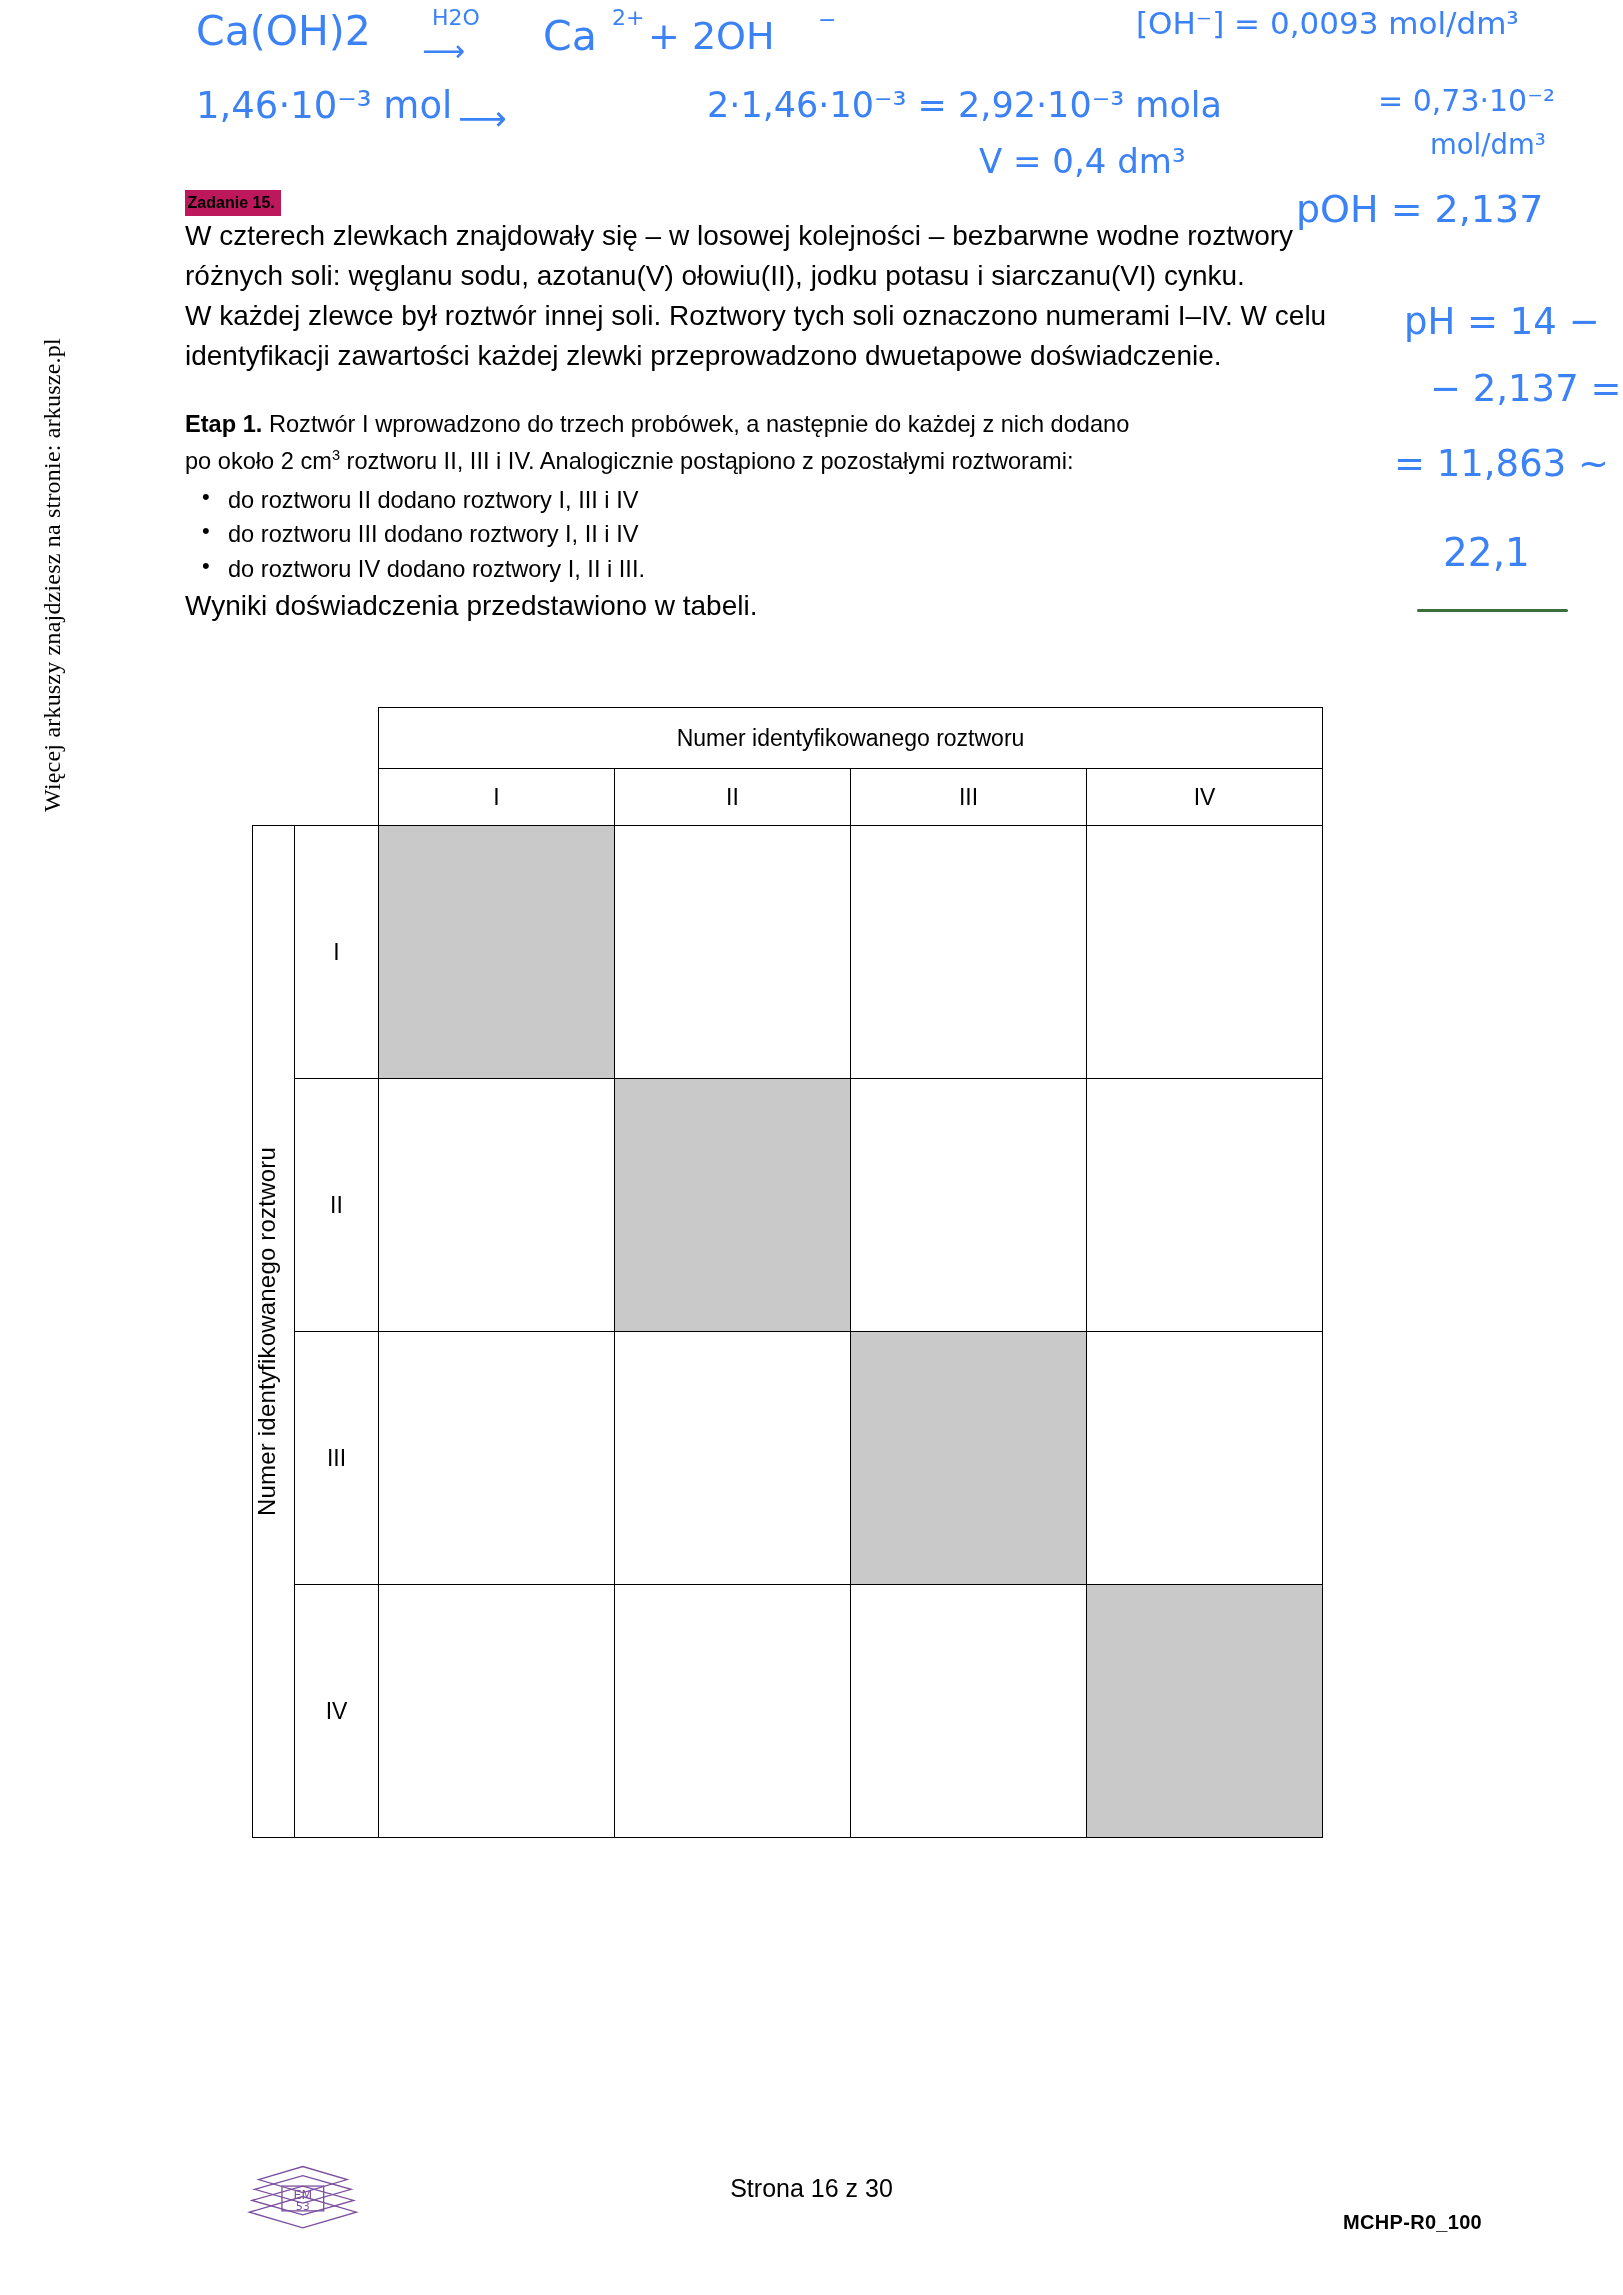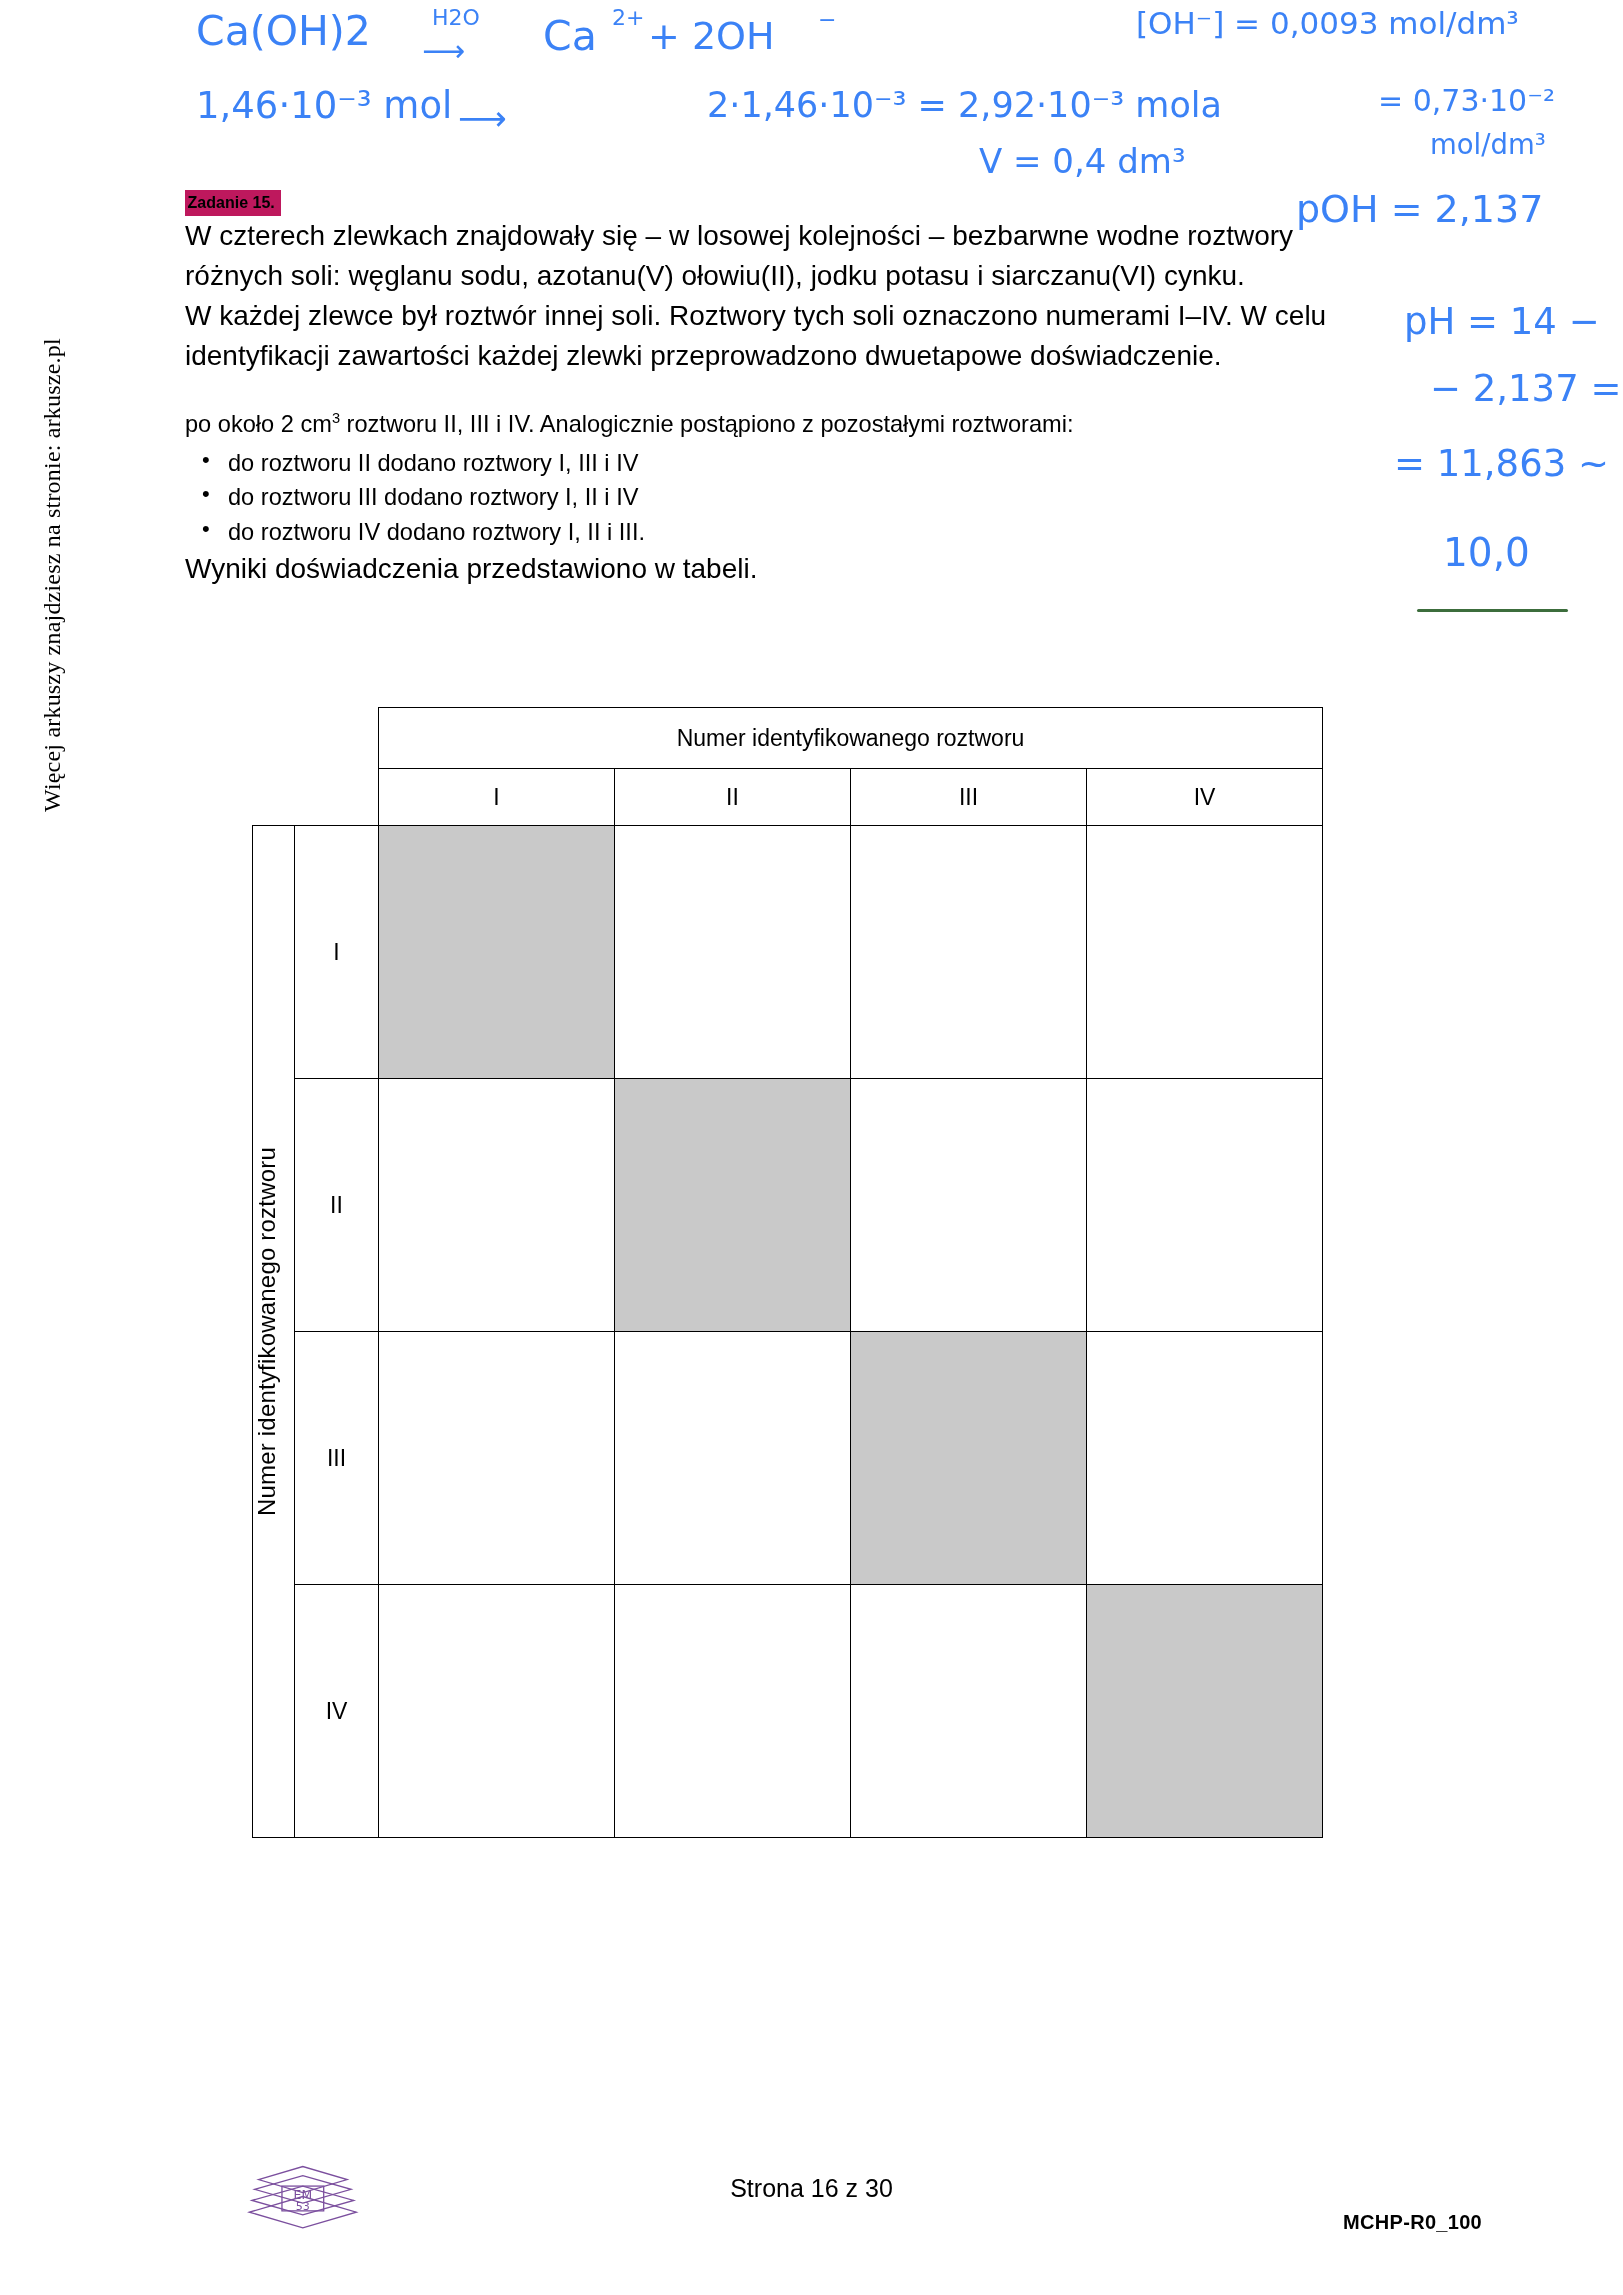--- a/index.html
+++ b/index.html
@@ -189,34 +189,38 @@
 <div class="hand" style="left:196px; top:84px; font-size:37px;">1,46·10⁻³ mol</div>
 <div class="hand" style="left:458px; top:98px; font-size:34px;">⟶</div>
 <div class="hand" style="left:707px; top:85px; font-size:35px;">2·1,46·10⁻³ = 2,92·10⁻³ mola</div>
 <div class="hand" style="left:1378px; top:83px; font-size:30px;">= 0,73·10⁻²</div>
 <div class="hand" style="left:1430px; top:128px; font-size:27.5px;">mol/dm³</div>
 <div class="hand" style="left:979px; top:141px; font-size:34px;">V = 0,4 dm³</div>
 <div class="hand" style="left:1296px; top:187px; font-size:38px;">pOH = 2,137</div>
 <div class="hand" style="left:1404px; top:300px; font-size:37px;">pH = 14 −</div>
 <div class="hand" style="left:1430px; top:367px; font-size:37px;">− 2,137 =</div>
 <div class="hand" style="left:1394px; top:442px; font-size:37px;">= 11,863 ~</div>
-<div class="hand" style="left:1443px; top:530px; font-size:39px;">10,0</div>
+<div class="hand" style="left:1443px; top:530px; font-size:39px;">22,1</div>
 <div style="position:absolute; left:1417px; top:609px; width:151px; height:2.6px; background:#3c6d3c; border-radius:2px;"></div>
 
 <div class="content">
 
   <div class="task-header">Zadanie 15.</div>
 
   <div class="para tight">W czterech zlewkach znajdowały się – w losowej kolejności – bezbarwne wodne roztwory</div>
   <div class="para tight">różnych soli: węglanu sodu, azotanu(V) ołowiu(II), jodku potasu i siarczanu(VI) cynku.</div>
   <div class="para tight">W każdej zlewce był roztwór innej soli. Roztwory tych soli oznaczono numerami I–IV. W celu</div>
   <div class="para tight">identyfikacji zawartości każdej zlewki przeprowadzono dwuetapowe doświadczenie.</div>
 
   <div class="spacer-lg"></div>
 
+  <div class="etap">
+    <b>Etap 1.</b>
+    <span>Roztwór I wprowadzono do trzech probówek, a następnie do każdej z nich dodano</span>
+  </div>
   <div class="etap">
     <span>po około 2 cm</span><sup class="cm">3</sup><span> roztworu II, III i IV. Analogicznie postąpiono z pozostałymi roztworami:</span>
   </div>
 
   <ul class="dash">
     <li>do roztworu II dodano roztwory I, III i IV</li>
     <li>do roztworu III dodano roztwory I, II i IV</li>
     <li>do roztworu IV dodano roztwory I, II i III.</li>
   </ul>
 

